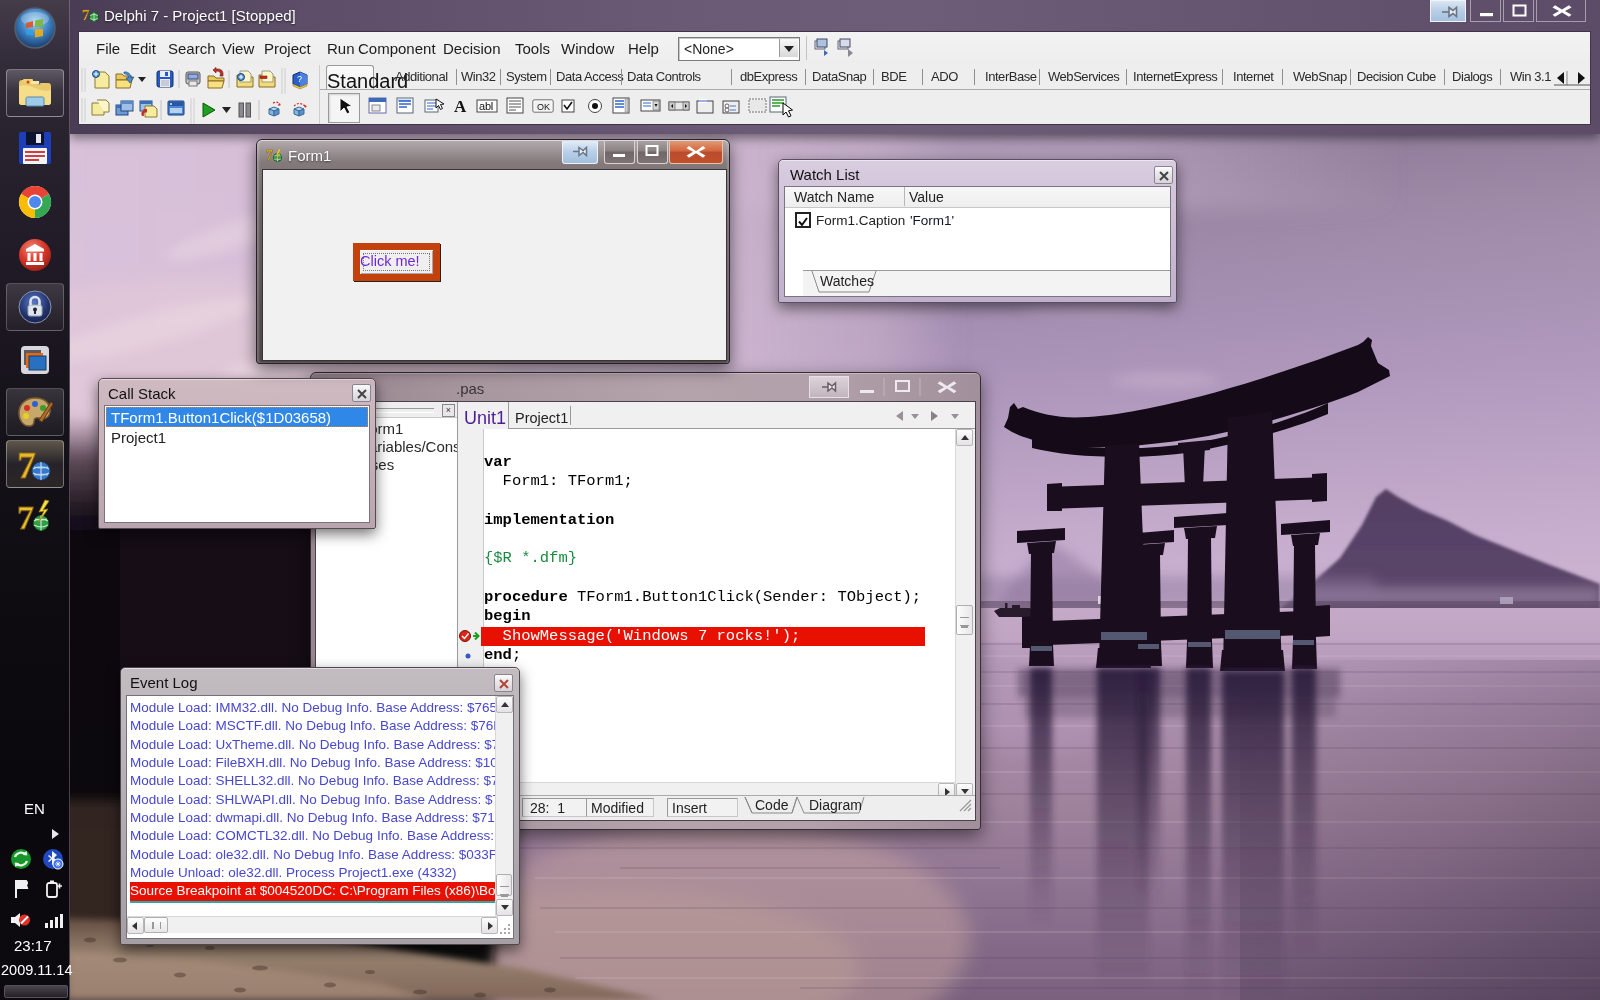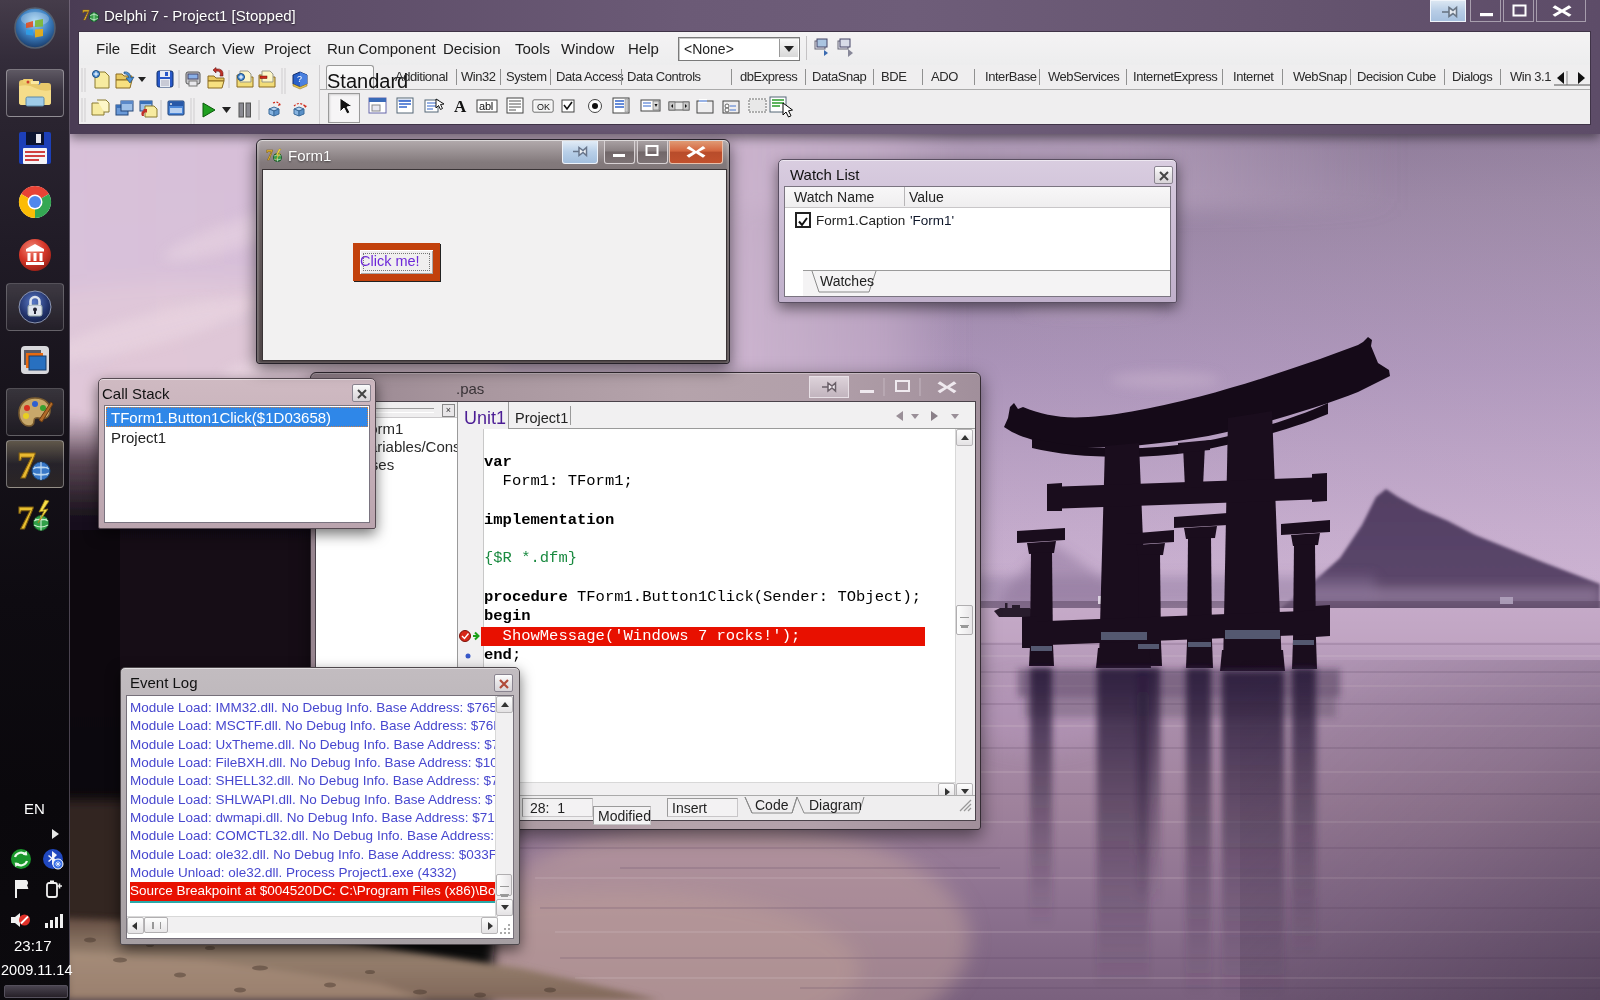--- a/index.html
+++ b/index.html
@@ -948,21 +948,21 @@
       <div class="sbtn" style="right:0;">
           <div class="arr-r"></div>
         </div>
       <div class="thumb" style="left:2px;width:56px;"></div>
     </div>
 
     <div id="estatus">
       <div class="cell" style="left:206px;width:71px;">
           <span style="margin-left:7px;">28:&nbsp; 1</span>
         </div>
-      <div class="cell" style="left:277px;width:58px;margin-top:8px;">
+      <div class="cell" style="left:270px;width:68px;">
           <span style="margin-left:4px;">Modified</span>
         </div>
       <div class="cell" style="left:351px;width:71px;">
           <span style="margin-left:4px;">Insert</span>
         </div>
       <div style="position:absolute;left:427px;top:0px;height:18px;">
         <svg width="130" height="19" viewBox="0 0 130 19">
           <path d="M2,1 l7,16 h40 l5,-16" fill="#f6f5f6" stroke="#8a8a8a" fill-opacity="0"></path>
           <path d="M2,1 l7,16" stroke="#8a8a8a"></path>
             <path d="M49,17 l5,-16" stroke="#8a8a8a"></path>
@@ -1003,21 +1003,21 @@
     <div id="wtabs">
       <svg style="position:absolute;left:8px;top:0px;" width="68" height="25" viewBox="0 0 68 25">
         <path d="M1,0 L8,21 L58,21 L65,0" fill="#f4f3f4" stroke="#8a8a8a"></path>
       </svg>
       <span style="position:absolute;left:17px;top:2px;font-size:14px;color:#222;">Watches</span>
     </div>
   </div>
 </div>
 
 <div id="callwin" class="win toolwin">
-  <div class="ttext" style="left:3px;top:6px;color:#111;">Call Stack</div>
+  <div class="ttext" style="left:9px;top:6px;color:#111;">Call Stack</div>
   <div class="xbtn" style="right:4px;top:5px;"><svg width="10" height="10" viewBox="0 0 10 10">
         <path d="M1,1 L9,9 M9,1 L1,9" stroke="#444" stroke-width="2"></path>
       </svg></div>
   <div id="callbody">
     <div id="callsel">TForm1.Button1Click($1D03658)</div>
     <div style="position:absolute;left:6px;top:23px;font-size:15px;color:#222;">Project1</div>
   </div>
 </div>
 
 <div id="eventwin" class="win toolwin">

